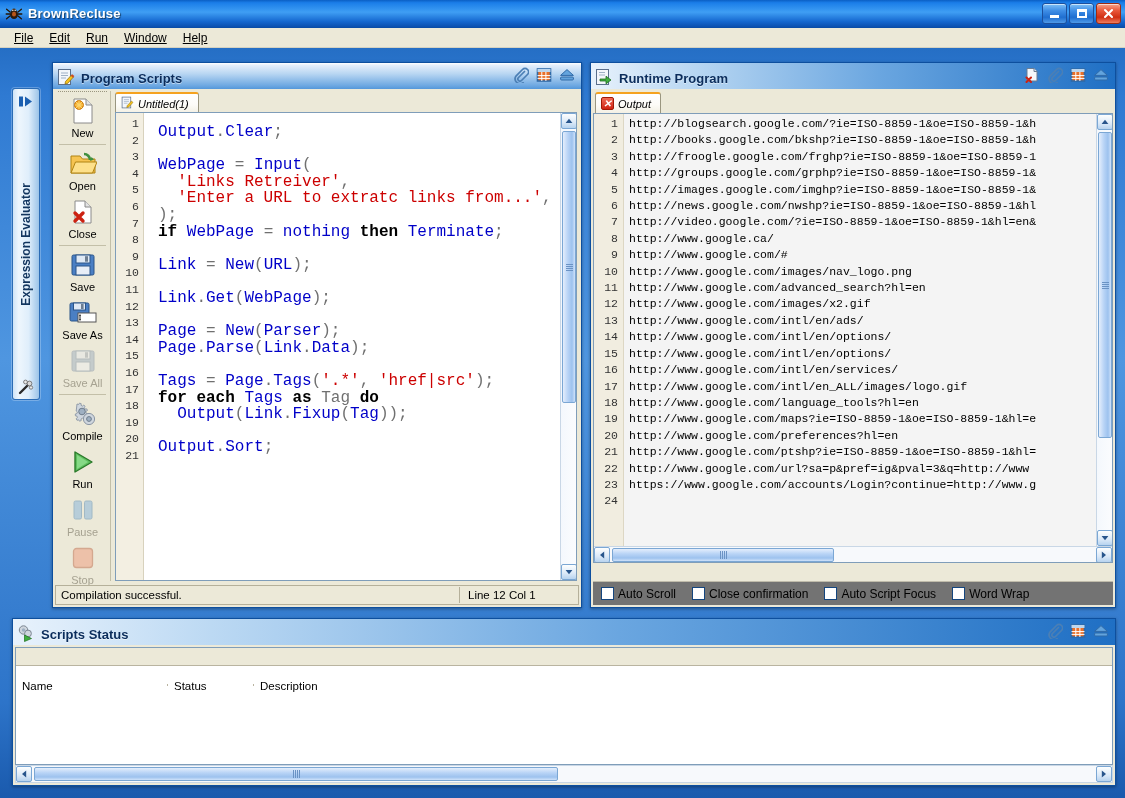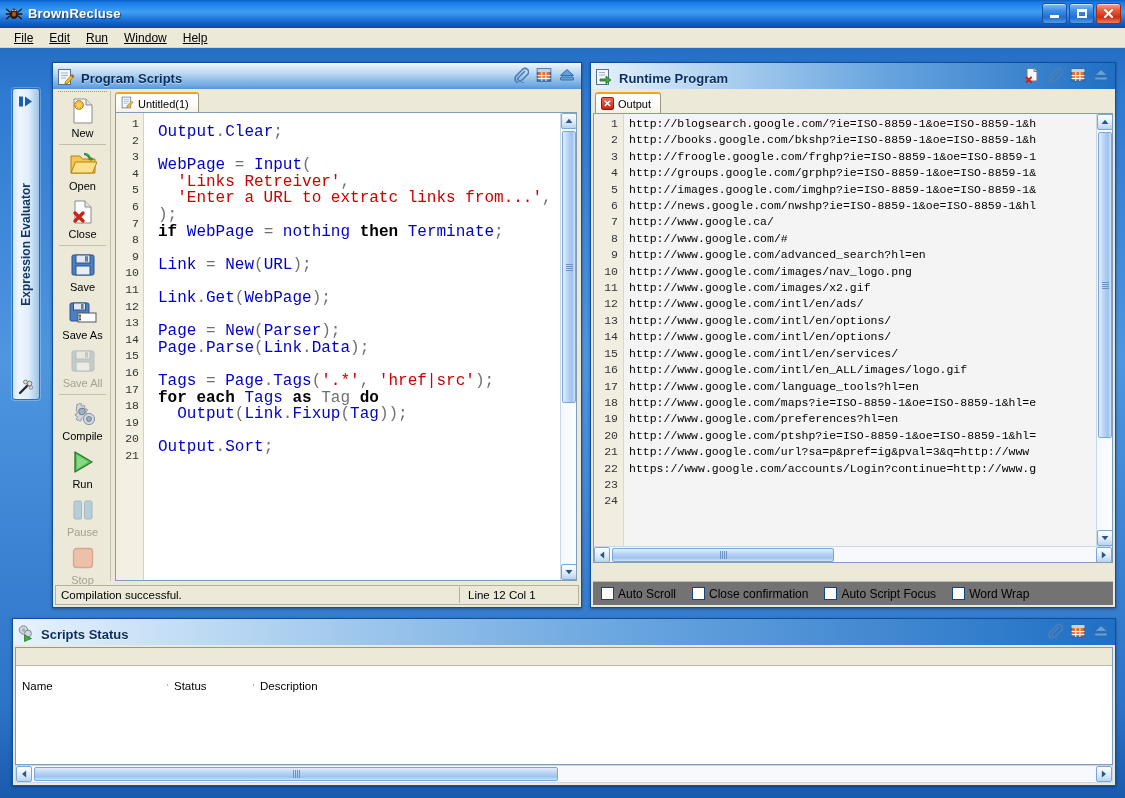--- a/index.html
+++ b/index.html
@@ -125,20 +125,21 @@
   .tabstrip { height:22px; display:flex; align-items:flex-end; }
   .tabitem {
     height:21px; display:flex; align-items:center; gap:4px;
     padding:0 9px 0 5px; font-size:11px;
     background: linear-gradient(180deg,#ffffff 0%,#fdfcf8 55%,#f3f0e4 100%);
     border:1px solid #9a9680; border-bottom:none;
     border-top:2px solid #f5a21e;
     border-radius:3px 3px 0 0;
     cursor:pointer; color:#000;
     font-family:"Liberation Sans",sans-serif;
+    font-style:italic;
   }
   #codeWrap {
     position:absolute; left:0; top:21px; right:0; bottom:0;
     background:#fff; border:1px solid #7f9db9;
     display:flex; overflow:hidden;
   }
   .gutter {
     width:28px; background:#f3efe2; border-right:1px solid #d8d2bd;
     padding-top:3px; flex:0 0 auto;
   }
@@ -626,24 +627,25 @@
             <div>23</div>
             <div>24</div>
           </div>
         <div class="out-lines" id="outLines">
             <div>http://blogsearch.google.com/?ie=ISO-8859-1&amp;oe=ISO-8859-1&amp;h</div>
             <div>http://books.google.com/bkshp?ie=ISO-8859-1&amp;oe=ISO-8859-1&amp;h</div>
             <div>http://froogle.google.com/frghp?ie=ISO-8859-1&amp;oe=ISO-8859-1</div>
             <div>http://groups.google.com/grphp?ie=ISO-8859-1&amp;oe=ISO-8859-1&amp;</div>
             <div>http://images.google.com/imghp?ie=ISO-8859-1&amp;oe=ISO-8859-1&amp;</div>
             <div>http://news.google.com/nwshp?ie=ISO-8859-1&amp;oe=ISO-8859-1&amp;hl</div>
+            <div>http://video.google.com/?ie=ISO-8859-1&amp;oe=ISO-8859-1&amp;hl=en&amp;</div>
             <div>http://www.google.ca/</div>
             <div>http://www.google.com/#</div>
+            <div>http://www.google.com/images/nav_logo.png</div>
             <div>http://www.google.com/advanced_search?hl=en</div>
-            <div>http://www.google.com/images/nav_logo.png</div>
             <div>http://www.google.com/images/x2.gif</div>
             <div>http://www.google.com/intl/en/ads/</div>
             <div>http://www.google.com/intl/en/options/</div>
             <div>http://www.google.com/intl/en/options/</div>
             <div>http://www.google.com/intl/en/services/</div>
             <div>http://www.google.com/intl/en_ALL/images/logo.gif</div>
             <div>http://www.google.com/language_tools?hl=en</div>
             <div>http://www.google.com/maps?ie=ISO-8859-1&amp;oe=ISO-8859-1&amp;hl=e</div>
             <div>http://www.google.com/preferences?hl=en</div>
             <div>http://www.google.com/ptshp?ie=ISO-8859-1&amp;oe=ISO-8859-1&amp;hl=</div>

